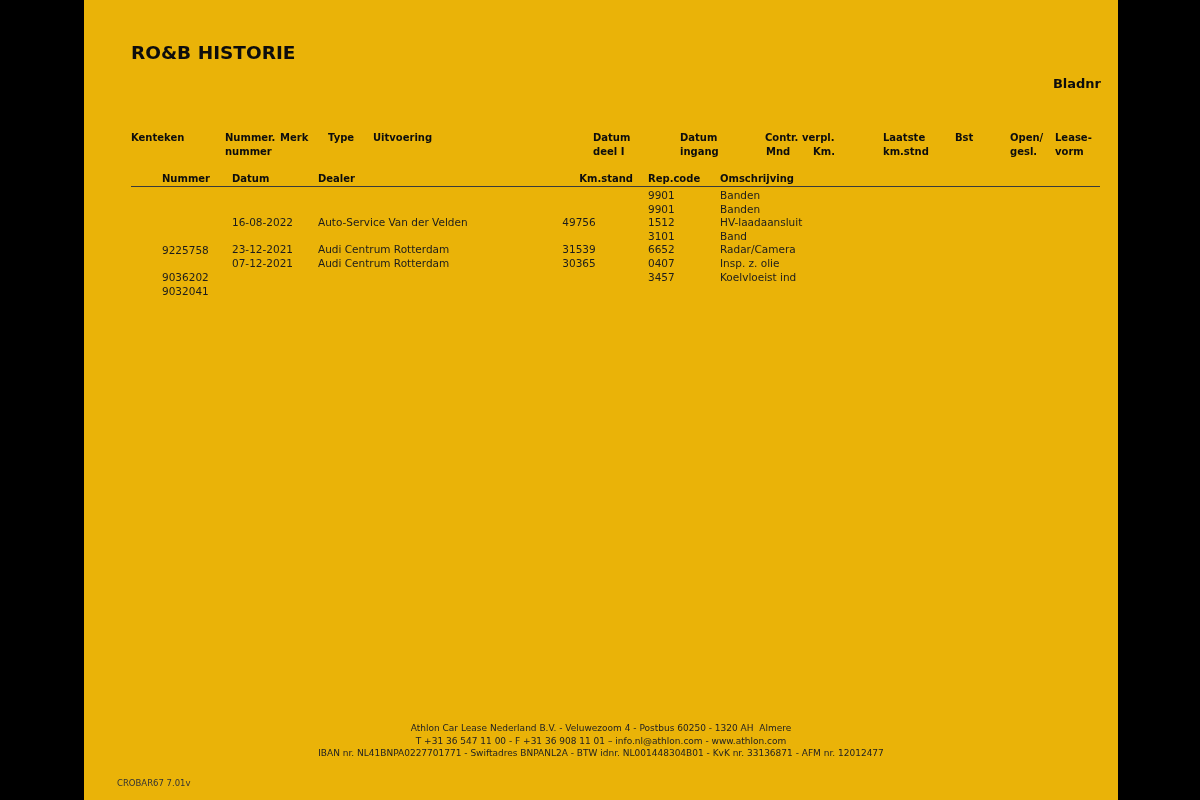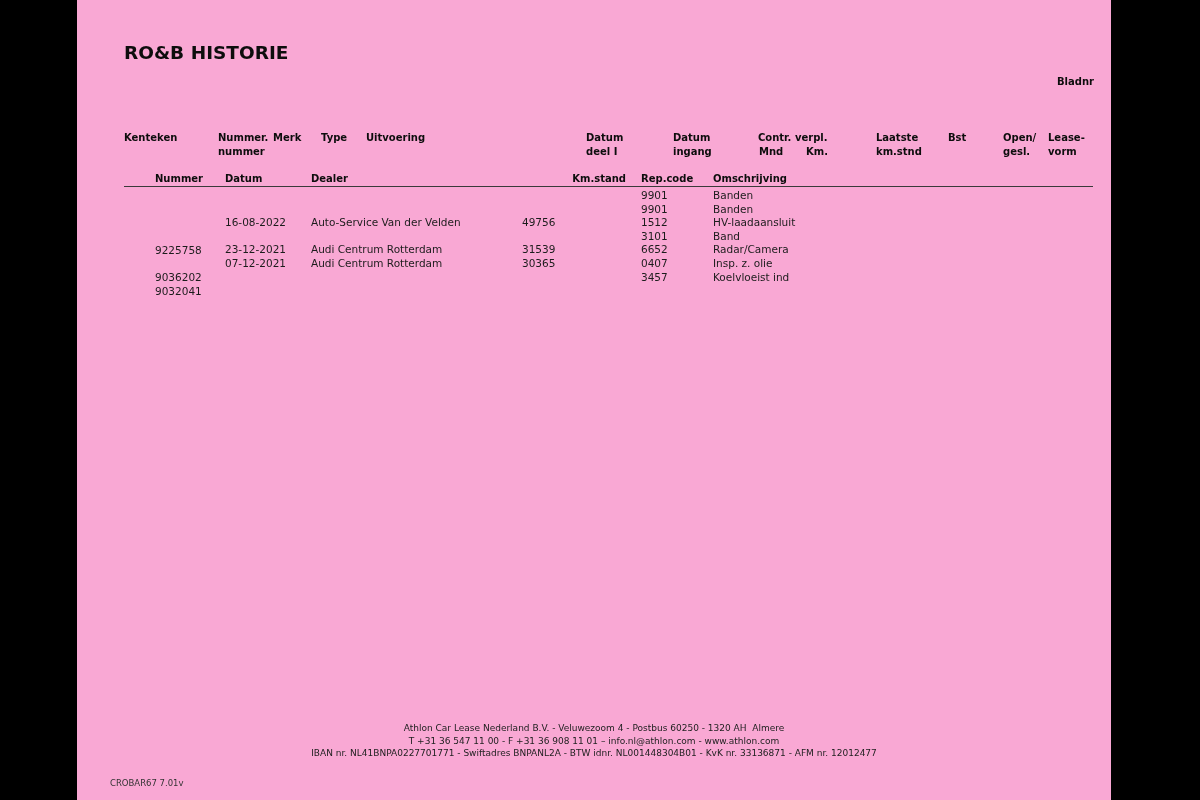--- a/index.html
+++ b/index.html
@@ -4,39 +4,39 @@
 <style>
   html,body{margin:0;padding:0;}
   body{
     width:1200px;height:800px;position:relative;background:#000;
     font-family:"DejaVu Sans","Liberation Sans",sans-serif;
     color:#1a1a1a;overflow:hidden;
   }
   .letterbox{position:absolute;top:0;height:800px;background:#000;}
   .letterbox.left{left:0;width:84px;}
   .letterbox.right{left:1118px;width:82px;}
-  .page{position:absolute;left:77px;top:0;width:1034px;height:800px;background:#f9a8d4;}
+  .page{position:absolute;left:84px;top:0;width:1034px;height:800px;background:#eab308;}
 
   .title{position:absolute;left:47px;top:42px;font-size:18.5px;font-weight:bold;color:#0d0d0d;white-space:nowrap;}
-  .bladnr{position:absolute;top:76px;right:17px;font-size:10px;font-weight:bold;color:#0d0d0d;}
+  .bladnr{position:absolute;top:76px;right:17px;font-size:13px;font-weight:bold;color:#0d0d0d;}
 
   .h{position:absolute;font-size:10px;font-weight:bold;line-height:13.5px;white-space:nowrap;color:#0d0d0d;}
   .h span{display:block;}
   .top-row{top:131px;}
   .sub-row{top:172px;}
 
   .rule{position:absolute;left:47px;top:186px;width:969px;height:1px;background:#3a3a3a;}
 
   .rows{position:absolute;left:0;top:189px;width:938px;}
   .row{position:relative;height:13.6px;font-size:10.5px;line-height:13.6px;}
   .row span{position:absolute;white-space:nowrap;color:#1c1c1c;}
   .c-nummer{left:78px;margin-top:28px;}
   .c-datum{left:148px;}
   .c-dealer{left:234px;}
-  .c-km{left:445px;width:100px;text-align:left;}
+  .c-km{left:445px;width:100px;text-align:center;}
   .c-rep{left:564px;}
   .c-oms{left:636px;}
 
   .footer{position:absolute;left:0;top:722px;width:1034px;text-align:center;font-size:9px;line-height:12.6px;color:#222;}
   .footer div{white-space:nowrap;}
   .version{position:absolute;left:33px;top:746px;font-size:8.5px;color:#333;white-space:nowrap;margin-top:32px;}
 
   
   .x-kenteken{left:47px;}  .x-contr{left:141px;}  .x-merk{left:196px;}
   .x-type{left:244px;}     .x-uitv{left:289px;}   .x-datumdeel{left:509px;}

